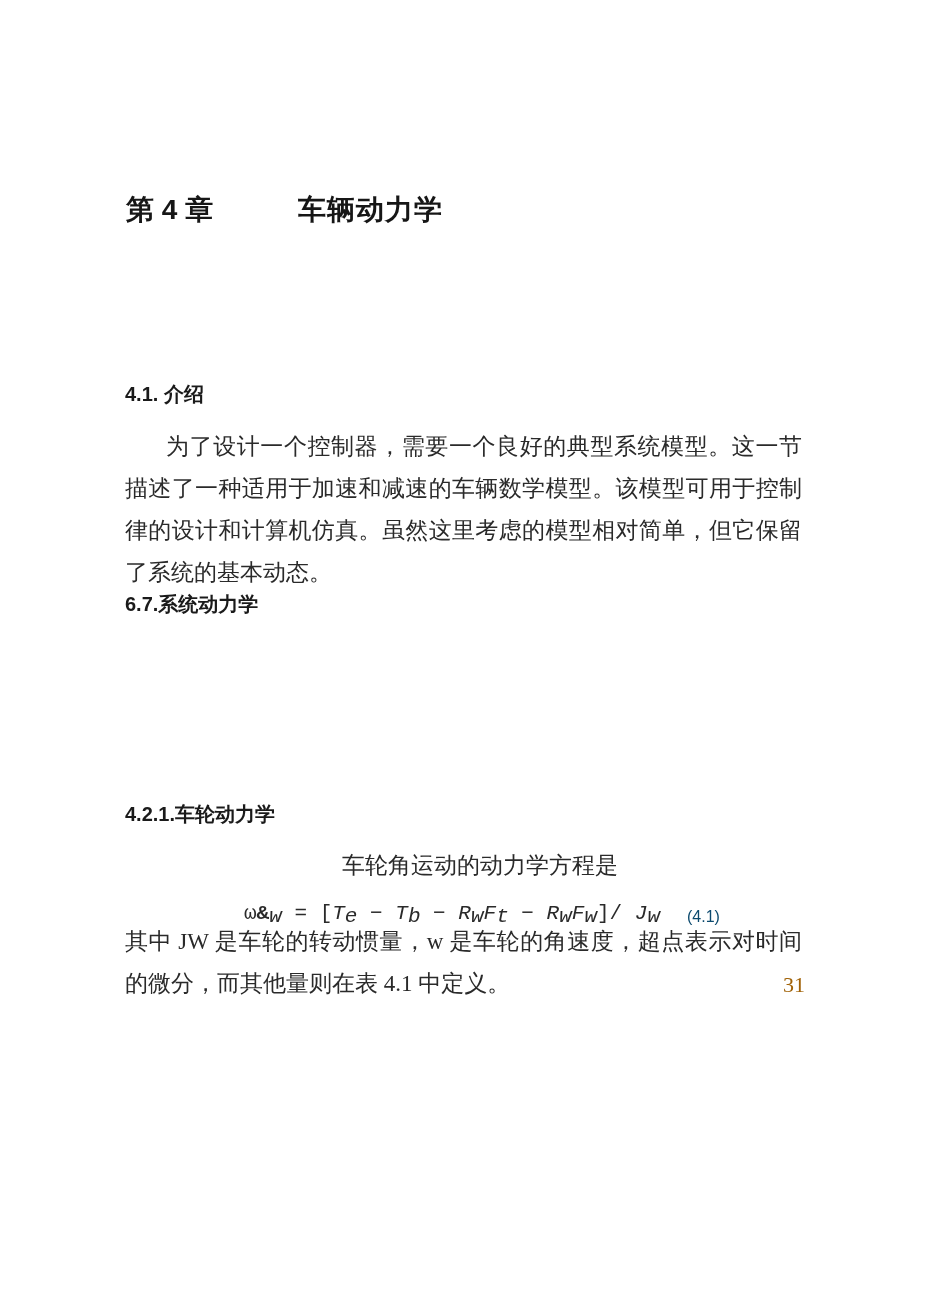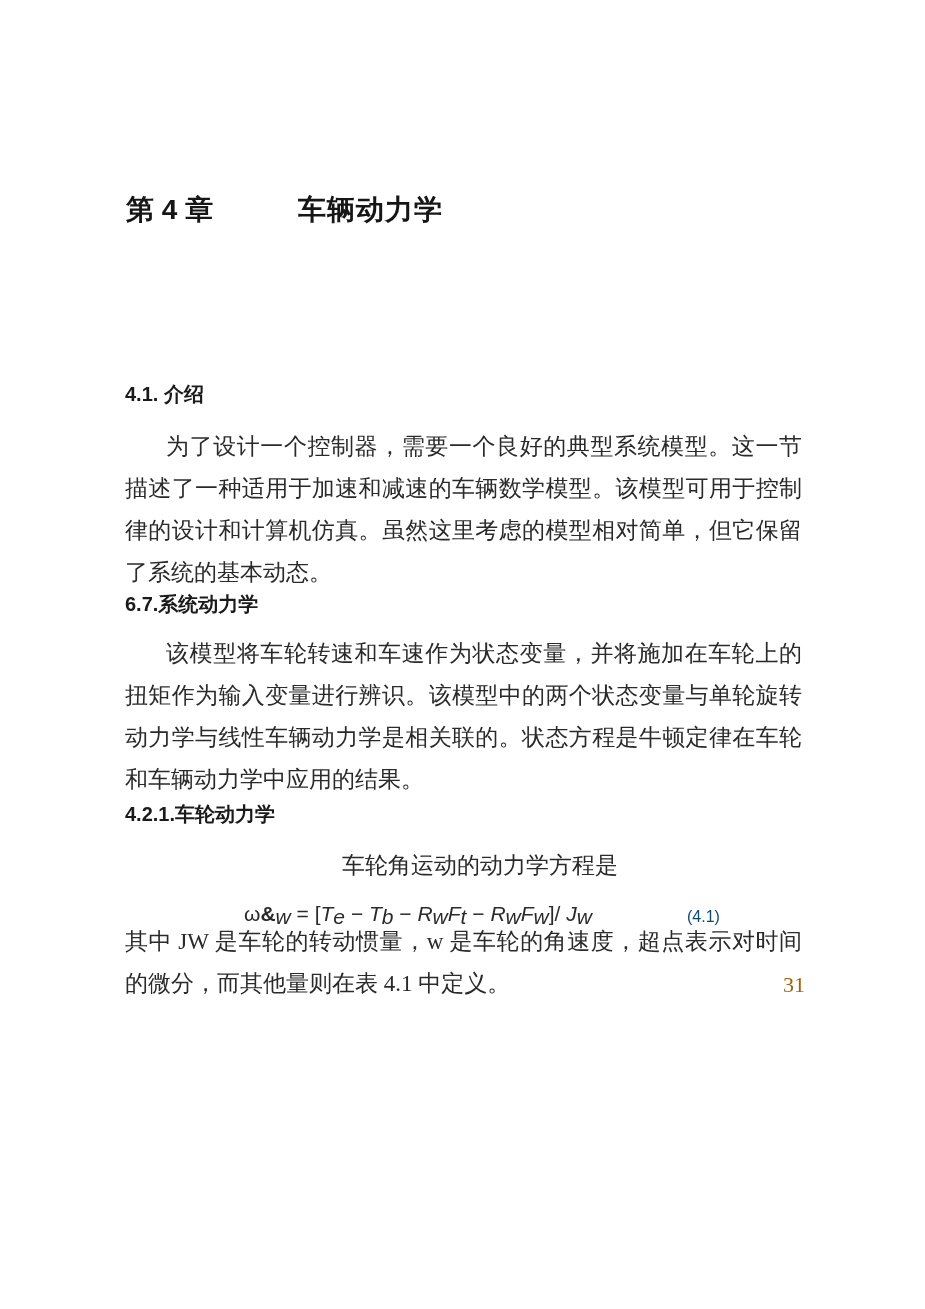--- a/index.html
+++ b/index.html
@@ -70,21 +70,21 @@
     top: 894px;
     width: 677px;
     height: 40px;
     line-height: 40px;
     font-size: 21px;
   }
   .equation {
     position: absolute;
     left: 119px;
     white-space: nowrap;
-    font-family: Liberation Sans, sans-serif;
+    font-family: Liberation Mono, monospace;
     color: #2a2a2a;
   }
   .equation span { font-style: italic; }
   .equation span.up { font-style: normal; }
   .equation span.bold { font-weight: bold; }
   .equation span.sub {
     font-style: italic;
     vertical-align: -0.14em;
   }
   .eq-label {
@@ -115,21 +115,20 @@
     <span class="chapter-num">第 4 章</span>
     <span class="chapter-name">车辆动力学</span>
   </h1>
 
   <h2 class="sec-heading" id="heading-4-1">4.1. 介绍</h2>
 
   <p class="para" id="para-intro">为了设计一个控制器，需要一个良好的典型系统模型。这一节描述了一种适用于加速和减速的车辆数学模型。该模型可用于控制律的设计和计算机仿真。虽然这里考虑的模型相对简单，但它保留了系统的基本动态。</p>
 
   <h2 class="sec-heading" id="heading-4-2">6.7.系统动力学</h2>
 
-  <p class="para" id="para-system">该模型将车轮转速和车速作为状态变量，并将施加在车轮上的扭矩作为输入变量进行辨识。该模型中的两个状态变量与单轮旋转动力学与线性车辆动力学是相关联的。状态方程是牛顿定律在车轮和车辆动力学中应用的结果。</p>
 
   <h2 class="sec-heading" id="heading-4-2-1">4.2.1.车轮动力学</h2>
 
   <p class="para" id="para-lead">车轮角运动的动力学方程是</p>
 
   <div class="equation-row">
     <span class="equation"><span class="up">ω</span><span class="up bold">&amp;</span><span class="sub">w</span><span class="up"> = [</span><span>T</span><span class="sub">e</span><span class="up"> − </span><span>T</span><span class="sub">b</span><span class="up"> − </span><span>R</span><span class="sub">w</span><span>F</span><span class="sub">t</span><span class="up"> − </span><span>R</span><span class="sub">w</span><span>F</span><span class="sub">w</span><span class="up">]/ </span><span>J</span><span class="sub">w</span></span>
     <span class="eq-label">(4.1)</span>
   </div>
 

